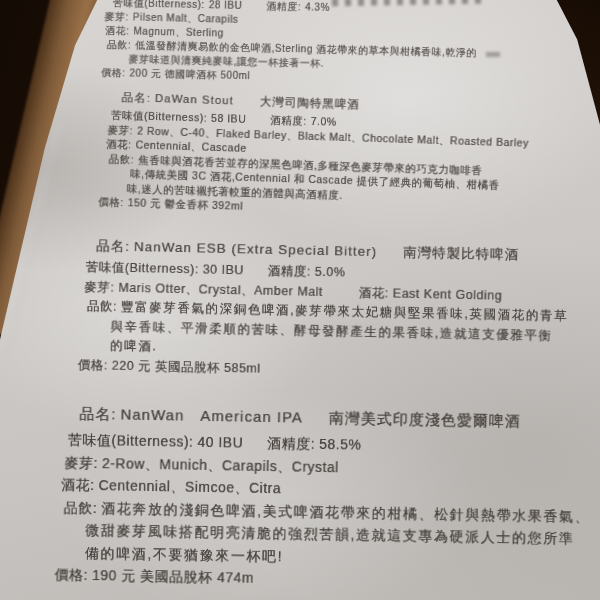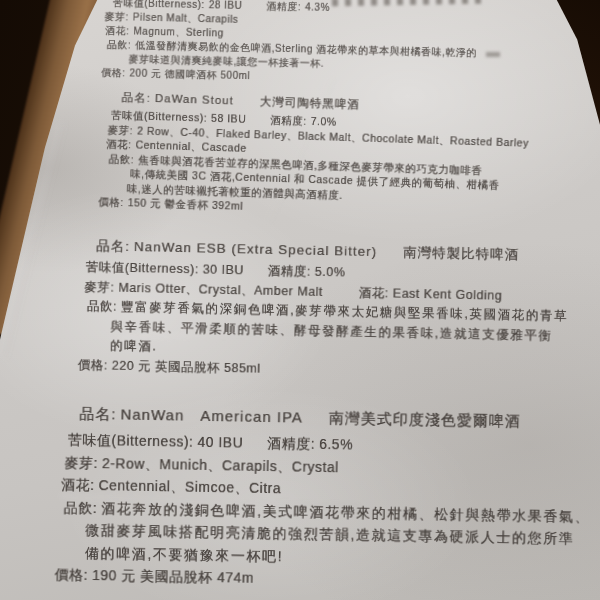--- a/index.html
+++ b/index.html
@@ -142,21 +142,21 @@
     <div class="line" style="margin-left:1px">
       <span class="lb">價格:</span><span>220 元 英國品脫杯 585ml</span>
     </div>
   </div>
 
   <div class="section s4">
     <div class="line name-line" style="margin-left:23px">
       <span class="lb">品名:</span><span class="en-name">NanWan　American IPA</span><span>南灣美式印度淺色愛爾啤酒</span>
     </div>
     <div class="line" style="margin-left:12px">
-      <span class="lb">苦味值(Bitterness):</span><span>40 IBU</span><span class="lb gap">酒精度:</span><span>6.5%</span>
+      <span class="lb">苦味值(Bitterness):</span><span>40 IBU</span><span class="lb gap">酒精度:</span><span>58.5%</span>
     </div>
     <div class="line" style="margin-left:9px">
       <span class="lb">麥芽:</span><span>2-Row、Munich、Carapils、Crystal</span>
     </div>
     <div class="line" style="margin-left:6px">
       <span class="lb">酒花:</span><span>Centennial、Simcoe、Citra</span>
     </div>
     <div class="line" style="margin-left:9px">
       <span class="lb">品飲:</span><span class="tasting-text">酒花奔放的淺銅色啤酒,美式啤酒花帶來的柑橘、松針與熱帶水果香氣、</span>
     </div>

